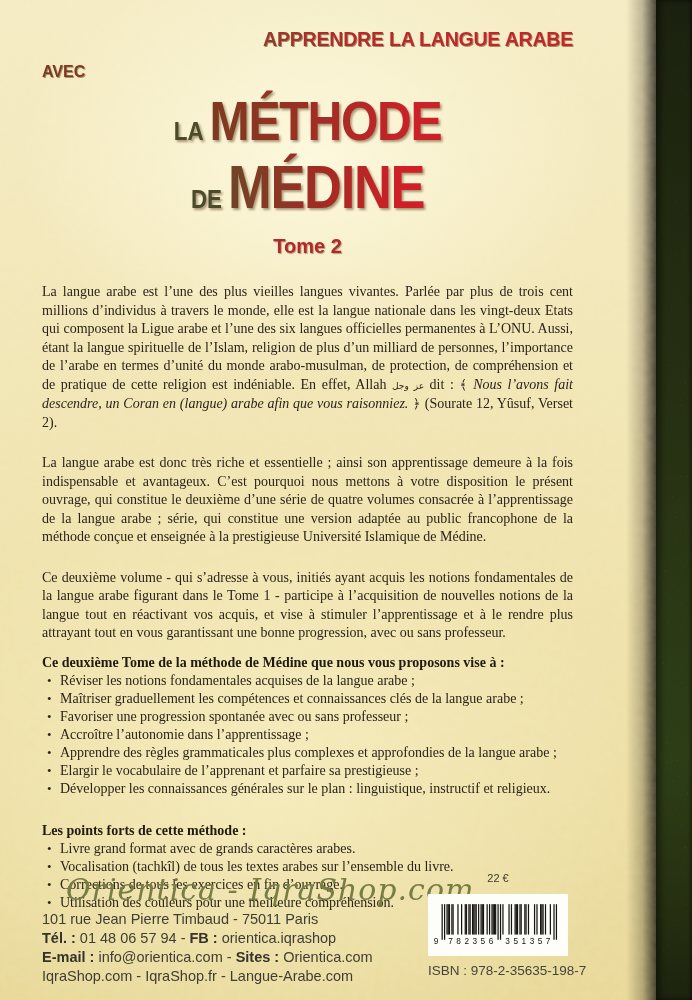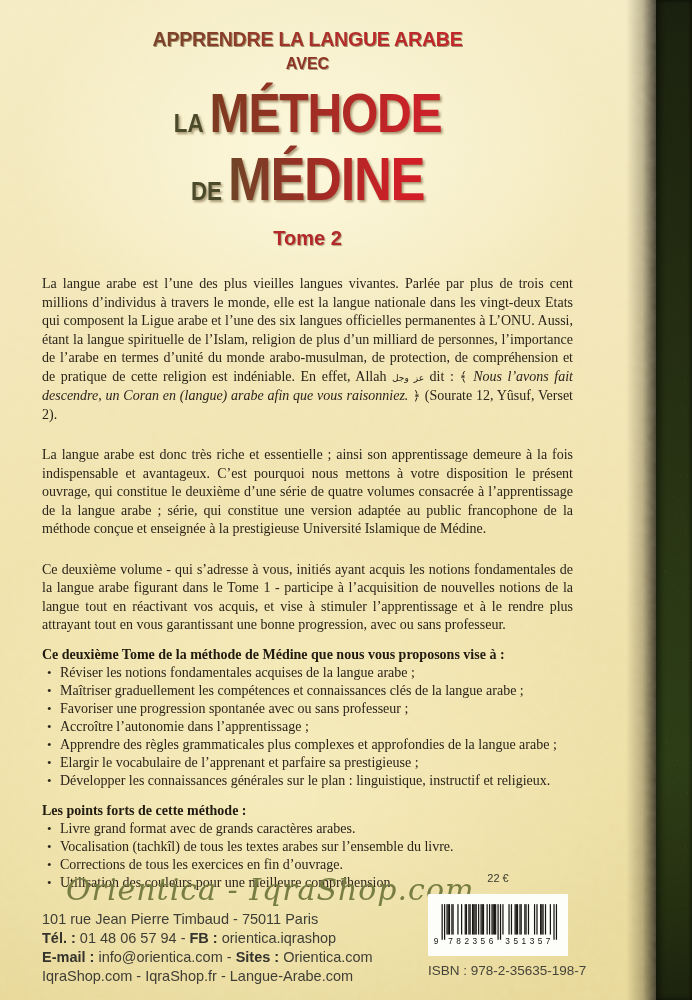--- a/index.html
+++ b/index.html
@@ -12,26 +12,26 @@
       linear-gradient(180deg,#f4ebc2 0%,#f2e6b6 30%,#efe2ab 55%,#ecdda0 78%,#e7d795 100%);
   }
   svg.noise{position:absolute;left:0;top:0;pointer-events:none;}
   .edge-shadow{position:absolute;top:0;left:626px;width:30px;height:100%;
     background:linear-gradient(to right, rgba(60,40,8,0), rgba(30,20,4,.28) 55%, rgba(12,8,2,.78));}
   .green-strip{position:absolute;top:0;left:656px;width:36px;height:100%;
     background:linear-gradient(180deg,#323d1c 0%,#3c4a1e 18%,#465722 40%,#4f6a28 62%,#53722b 76%,#46591f 90%,#35411b 100%);
     box-shadow:inset 4px 0 6px rgba(0,0,0,.45), inset -2px 0 3px rgba(0,0,0,.35);}
   .content{position:absolute;left:42px;top:0;width:531px;color:#2b241a;}
 
-  .tagline{margin-top:28px;text-align:center;font-family:"Liberation Sans",sans-serif;
+  .tagline{margin-top:28px;text-align:right;font-family:"Liberation Sans",sans-serif;
     font-weight:bold;font-size:19.5px;letter-spacing:-.2px;
     background:linear-gradient(90deg,#6b4428 0%,#84402a 32%,#b52a2a 58%,#c2262b 78%);
     -webkit-background-clip:text;background-clip:text;color:transparent;
     filter:drop-shadow(1px 1px 0.5px rgba(90,65,25,.55));text-decoration:underline;}
-  .avec{margin-top:4px;text-align:center;font-family:"Liberation Sans",sans-serif;
+  .avec{margin-top:12px;font-family:"Liberation Sans",sans-serif;
     font-weight:bold;font-size:16px;
     background:linear-gradient(90deg,#7b3a24,#a12a24);
     -webkit-background-clip:text;background-clip:text;color:transparent;
     filter:drop-shadow(1px 1px 0.5px rgba(90,65,25,.5));}
   .big{margin-top:14px;text-align:center;}
   .big-inner{display:inline-block;transform:scaleX(.86);transform-origin:50% 0;
     font-family:"Liberation Sans",sans-serif;font-weight:bold;
     filter:drop-shadow(2px 2px 1px rgba(85,60,20,.5));}
   .big .line{line-height:52px;white-space:nowrap;}
   .word-olive{font-size:26px;color:#4b4a2b;margin-right:7px;letter-spacing:0;}
@@ -44,21 +44,21 @@
   .tome{margin-top:6px;text-align:center;font-family:"Liberation Sans",sans-serif;
     font-weight:bold;font-size:20px;color:#b3282a;text-shadow:1px 1px 1px rgba(90,60,20,.45);}
 
   p.body{margin:22px 0 0 0;font-size:14px;line-height:18.5px;text-align:justify;}
   p.body.first{margin-top:25px;}
   .quote{font-style:italic;}
   .honorific{font-family:"DejaVu Sans",sans-serif;font-size:9px;}
   .bracket{font-family:"DejaVu Sans",sans-serif;font-size:13px;}
 
   .list-heading{margin-top:11px;font-weight:bold;font-size:14px;line-height:18px;color:#201a10;}
-  .list-heading.second{margin-top:12px;}
+  .list-heading.second{margin-top:24px;}
   .bullet-row{display:flex;line-height:18px;font-size:14px;}
   .dot{width:13px;padding-left:5px;flex:none;font-size:13px;}
   .bullet-text{flex:1;}
 
   .logo{position:absolute;left:46px;top:872px;font-family:"DejaVu Serif",serif;
     font-style:italic;font-size:30px;color:#787d44;letter-spacing:1px;white-space:nowrap;margin-left:20px;}
   .addr{position:absolute;left:42px;top:910px;font-family:"Liberation Sans",sans-serif;
     font-size:14.5px;line-height:19px;color:#3f3e36;white-space:nowrap;}
   .addr b{color:#34332c;}
 

